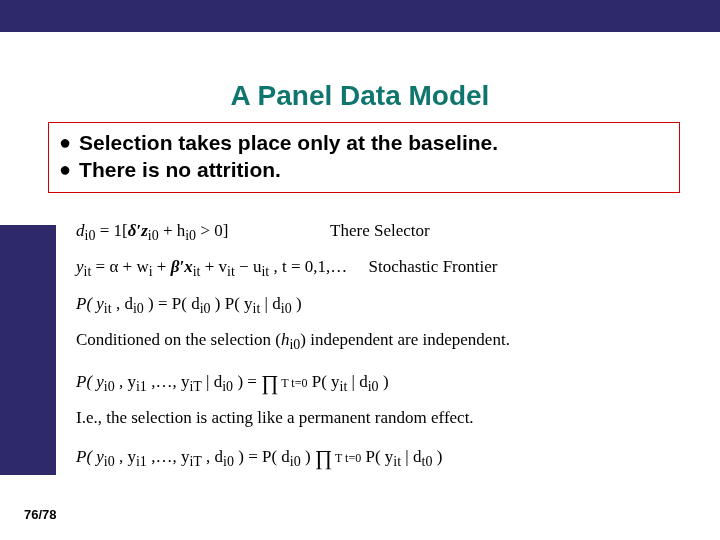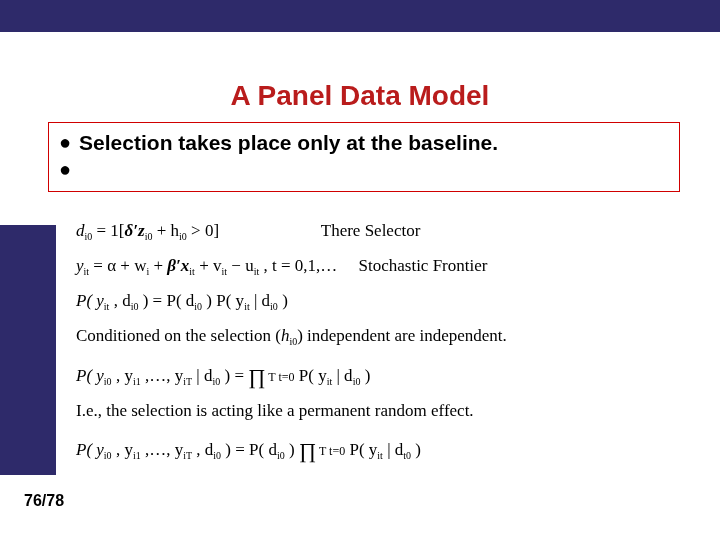--- a/index.html
+++ b/index.html
@@ -26,21 +26,21 @@
     background: #2e2a6a;
   }
   .title {
     position: absolute;
     top: 80px;
     left: 0;
     width: 720px;
     text-align: center;
     font-size: 28px;
     font-weight: bold;
-    color: #b91c1c;
+    color: #0f766e;
   }
   .box {
     position: absolute;
     top: 122px;
     left: 48px;
     width: 632px;
     border: 1.5px solid #d00000;
     padding: 6px 10px 8px 10px;
   }
   .bullet-row {
@@ -61,48 +61,49 @@
     top: 217px;
     left: 76px;
     width: 610px;
     font-family: "Times New Roman", Times, serif;
     font-size: 17px;
     color: #000;
     line-height: 1.65;
   }
   .math-block .line { margin-bottom: 6px; white-space: nowrap; }
   .math-block i { font-style: italic; }
-  .sub { font-size: 10px; vertical-align: sub; }
+  .sub { font-size: 14px; vertical-align: sub; }
   .prod { font-size: 21px; position: relative; top: 3px; }
   .prodlim { font-size: 12px; }
   .page-num {
     position: absolute;
     left: 24px;
-    bottom: 30px;
-    font-size: 16px;
+    bottom: 18px;
+    font-size: 13px;
     font-weight: bold;
     color: #000;
   }
 </style>
 </head>
 <body>
 
 <div class="slide">
   <div class="top-bar"></div>
   <div class="left-bar"></div>
 
   <div class="title">A Panel Data Model</div>
 
   <div class="box">
     <div class="bullet-row">
       <span class="bullet-dot">●</span>
       <span> Selection takes place only at the baseline.</span>
     </div>
     <div class="bullet-row">
       <span class="bullet-dot">●</span>
+      <span>There is no attrition.</span>
     </div>
   </div>
 
   <div class="math-block">
     <div class="line">
       <i>d</i><span class="sub">i0</span><span> = 1[</span><b><i>δ′z</i></b><span class="sub">i0</span><span> + h</span><span class="sub">i0</span><span>  &gt;  0]</span>
       &nbsp;&nbsp;&nbsp;&nbsp;&nbsp;&nbsp;&nbsp;&nbsp;&nbsp;&nbsp;&nbsp;&nbsp;&nbsp;&nbsp;&nbsp;&nbsp;&nbsp;&nbsp;&nbsp;&nbsp;&nbsp;&nbsp;
       <span>There Selector</span>
     </div>
     <div class="line">

